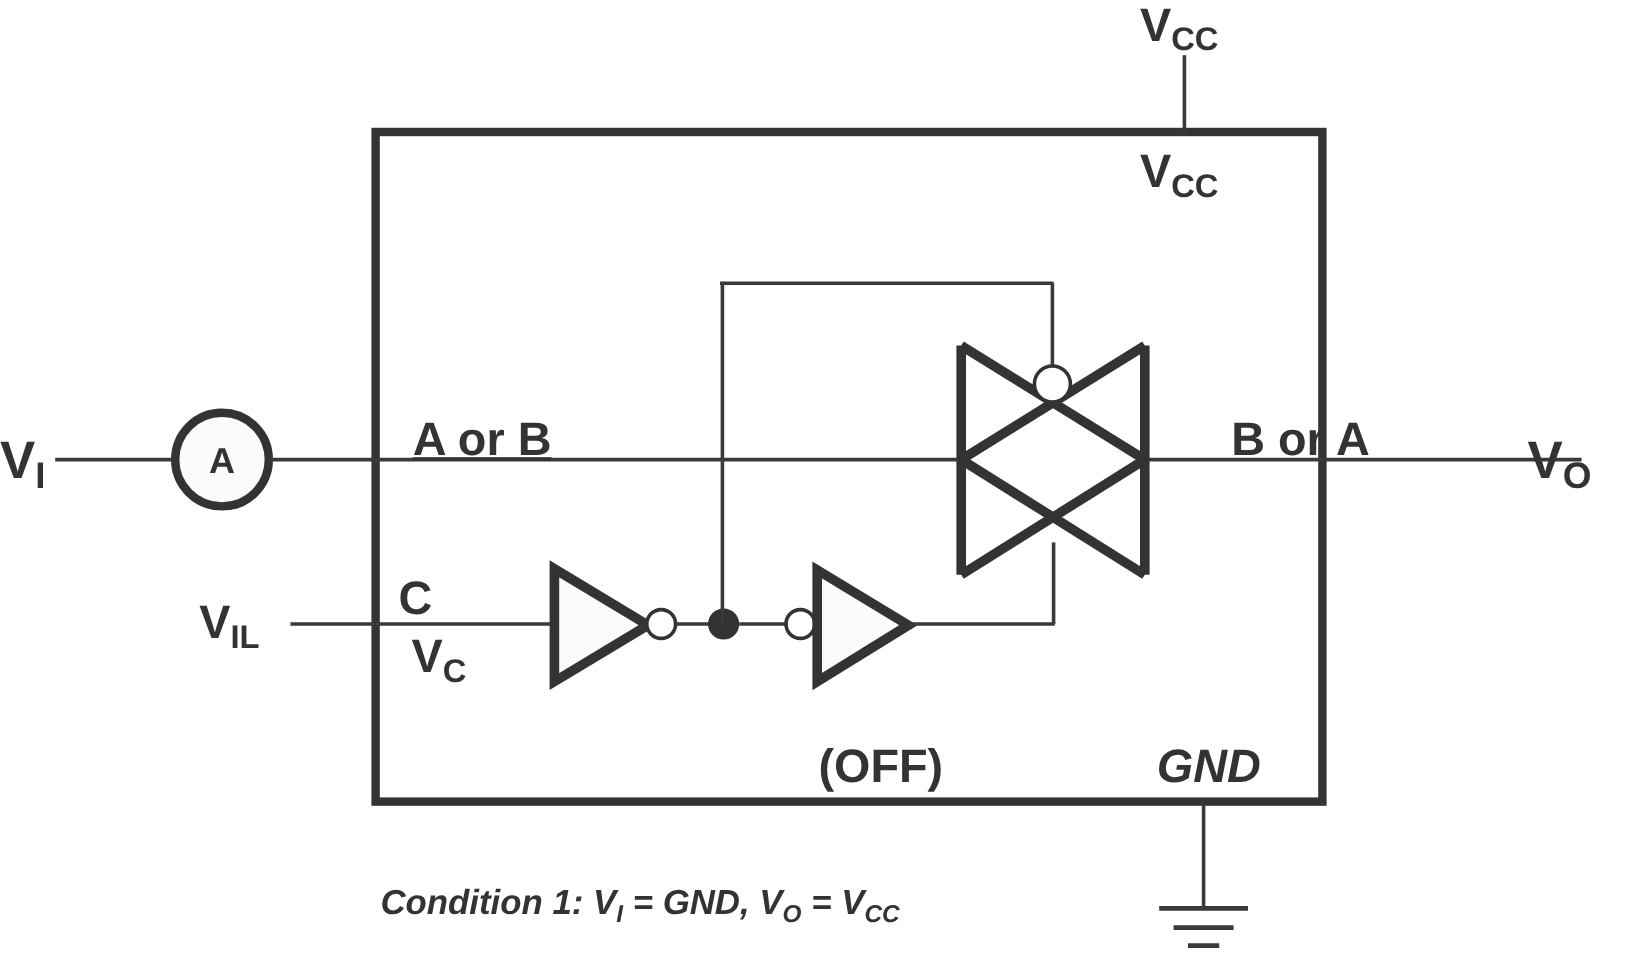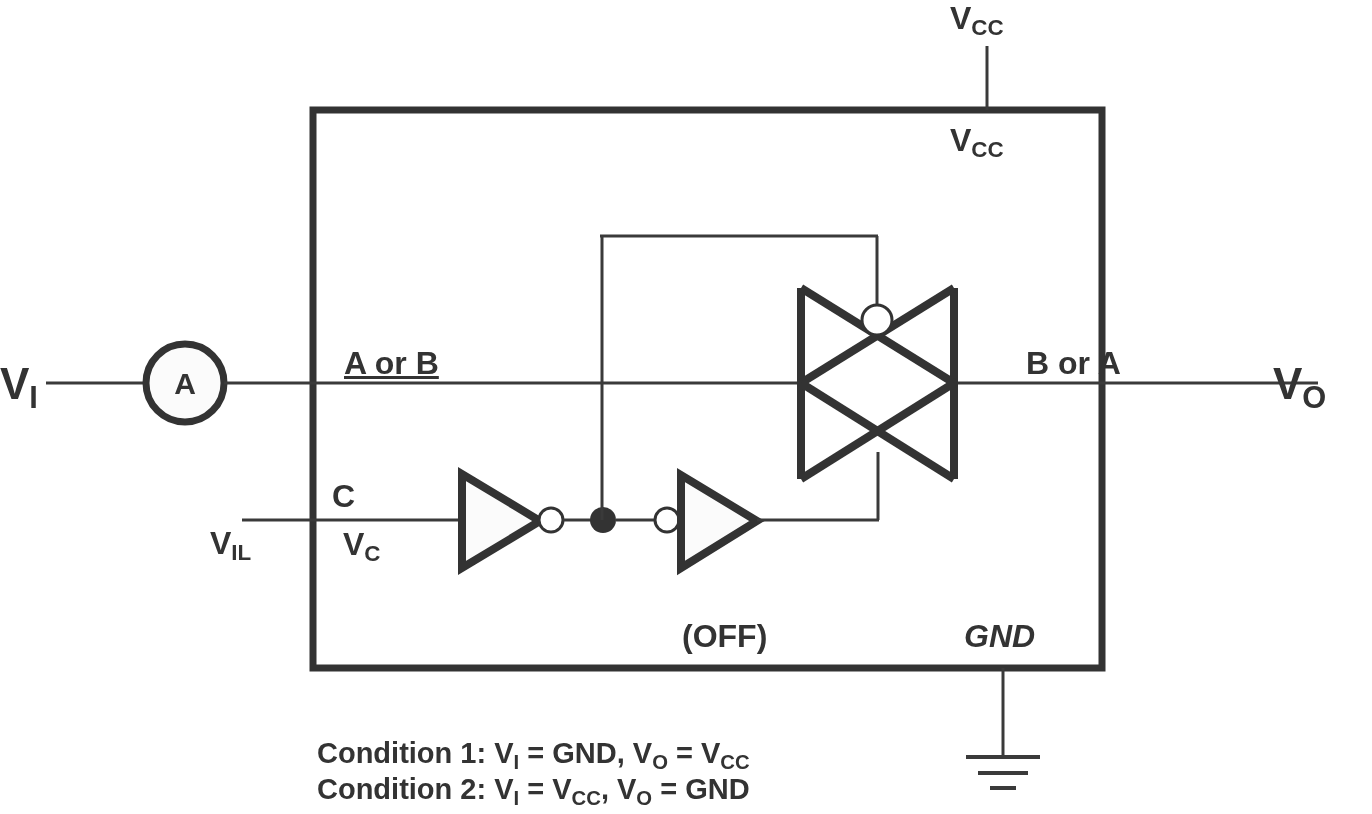--- a/index.html
+++ b/index.html
@@ -2,22 +2,22 @@
 <html><head>
 <meta charset="utf-8">
 <style>
   html,body{margin:0;padding:0;background:#ffffff;}
   body{width:1372px;height:814px;font-family:"Liberation Sans",sans-serif;position:relative;overflow:hidden;}
   #stage{position:absolute;left:0;top:0;width:1372px;height:814px;}
   svg{position:absolute;left:0;top:0;}
   .lbl{position:absolute;font-family:"Liberation Sans",sans-serif;font-weight:bold;color:#333333;white-space:nowrap;line-height:1;}
   .lbl sub{font-size:0.70em;vertical-align:baseline;position:relative;top:0.28em;font-weight:bold;}
   .sz34{font-size:44px;}
-  .sz31{font-size:32px;}
-  .cond{position:absolute;font-size:29px;font-weight:bold;color:#333333;white-space:nowrap;font-family:"Liberation Sans",sans-serif;line-height:1.22;}
+  .sz31{font-size:39px;}
+  .cond{position:absolute;font-size:29px;font-weight:bold;color:#333333;white-space:nowrap;font-family:"Liberation Sans",sans-serif;line-height:1.22;font-style:italic;}
   .cond sub{font-size:0.70em;vertical-align:baseline;position:relative;top:0.28em;}
   .ammeter-letter{font-size:30px;font-weight:bold;fill:#333333;font-family:"Liberation Sans",sans-serif;}
 </style>
 </head>
 <body>
 
 <div id="stage">
 
   <svg width="1372" height="814" viewBox="0 0 1372 814">
 
@@ -76,21 +76,21 @@
   </svg>
 
   <div class="lbl sz34" style="left:0px;top:362px;">
     <span>V</span><sub>I</sub>
   </div>
 
   <div class="lbl sz34" style="left:1273px;top:362px;">
     <span>V</span><sub>O</sub>
   </div>
 
-  <div class="lbl sz31" style="left:166px;top:527px;margin-left:44px;">
+  <div class="lbl sz31" style="left:166px;top:500px;">
     <span>V</span><sub>IL</sub>
   </div>
 
   <div class="lbl sz31" style="left:950px;top:2px;">
     <span>V</span><sub>CC</sub>
   </div>
 
   <div class="lbl sz31" style="left:950px;top:124px;">
     <span>V</span><sub>CC</sub>
   </div>
@@ -105,17 +105,14 @@
 
   <div class="lbl sz31" style="left:343px;top:528px;">
     <span>V</span><sub>C</sub>
   </div>
 
   <div class="lbl sz31" style="left:682px;top:620px;">(OFF)</div>
 
   <div class="cond" style="left:317px;top:736px;">
     <span>Condition 1: </span>V<sub>I</sub> = GND, V<sub>O</sub> = V<sub>CC</sub>
   </div>
-  <div class="cond" style="left:317px;top:772px;">
-    <span>Condition 2: </span>V<sub>I</sub> = V<sub>CC</sub>, V<sub>O</sub> = GND
-  </div>
 
 </div>
 
 </body></html>

